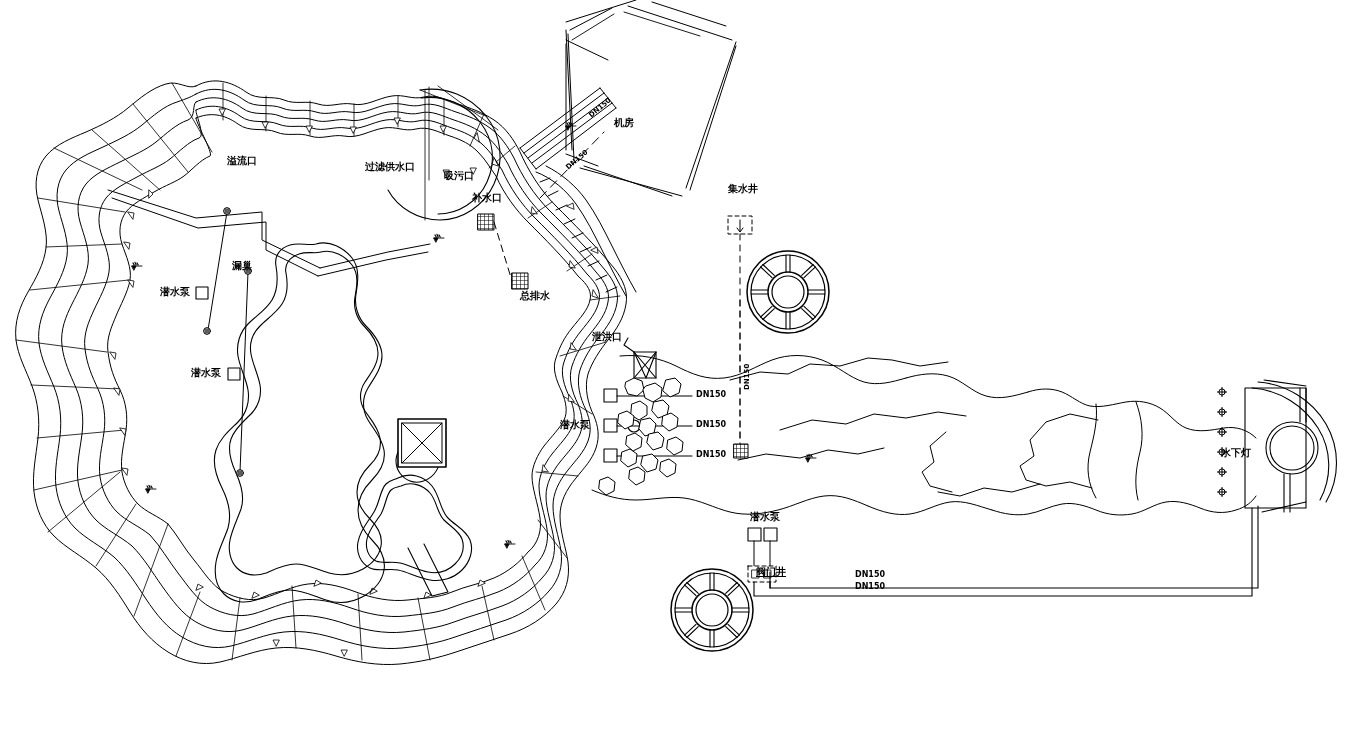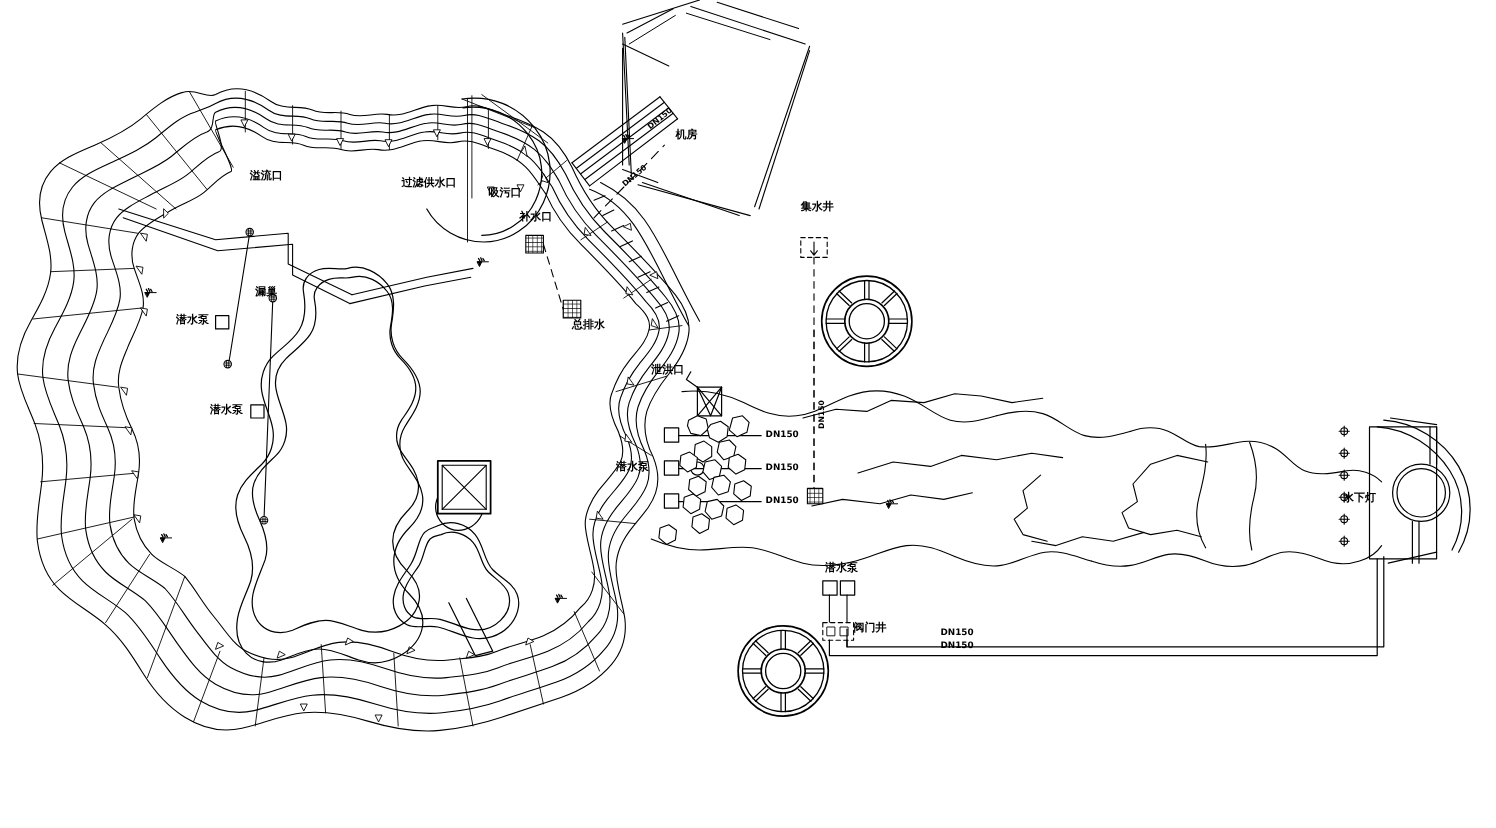--- a/index.html
+++ b/index.html
@@ -634,21 +634,21 @@
   <div class="lbl" style="left:160px; top:287px;">潜水泵</div>
 
   <div class="lbl" style="left:191px; top:368px;">潜水泵</div>
 
   <div class="lbl" style="left:560px; top:420px;">潜水泵</div>
 
   <div class="lbl" style="left:750px; top:512px;">潜水泵</div>
 
   <div class="lbl" style="left:232px; top:261px;">漏巢</div>
 
-  <div class="lbl" style="left:776px; top:567px;">阀门井</div>
+  <div class="lbl" style="left:756px; top:567px;text-decoration:underline;">阀门井</div>
 
   <div class="lbl" style="left:1188px; top:448px;margin-left:33px;">水下灯</div>
 
   <div class="lbl sm" style="left:696px; top:391px;">DN150</div>
   <div class="lbl sm" style="left:696px; top:421px;">DN150</div>
   <div class="lbl sm" style="left:696px; top:451px;">DN150</div>
 
   <div class="lbl sm" style="left:855px; top:571px;">DN150</div>
   <div class="lbl sm" style="left:855px; top:583px;">DN150</div>
 

